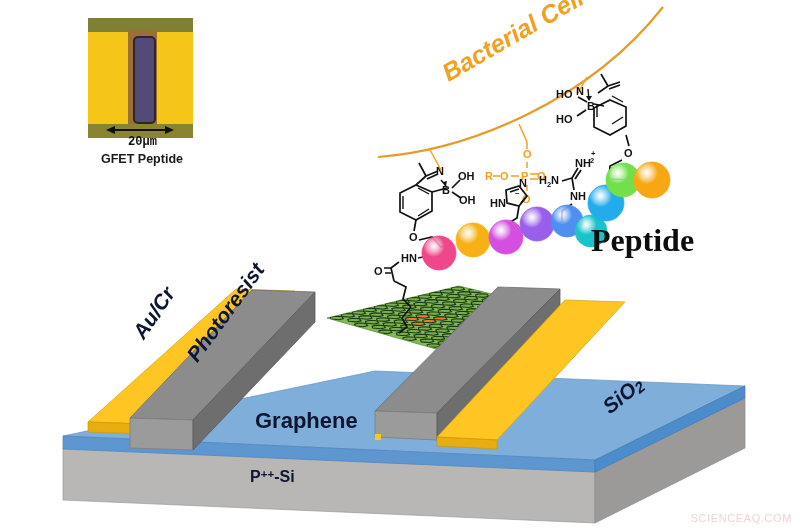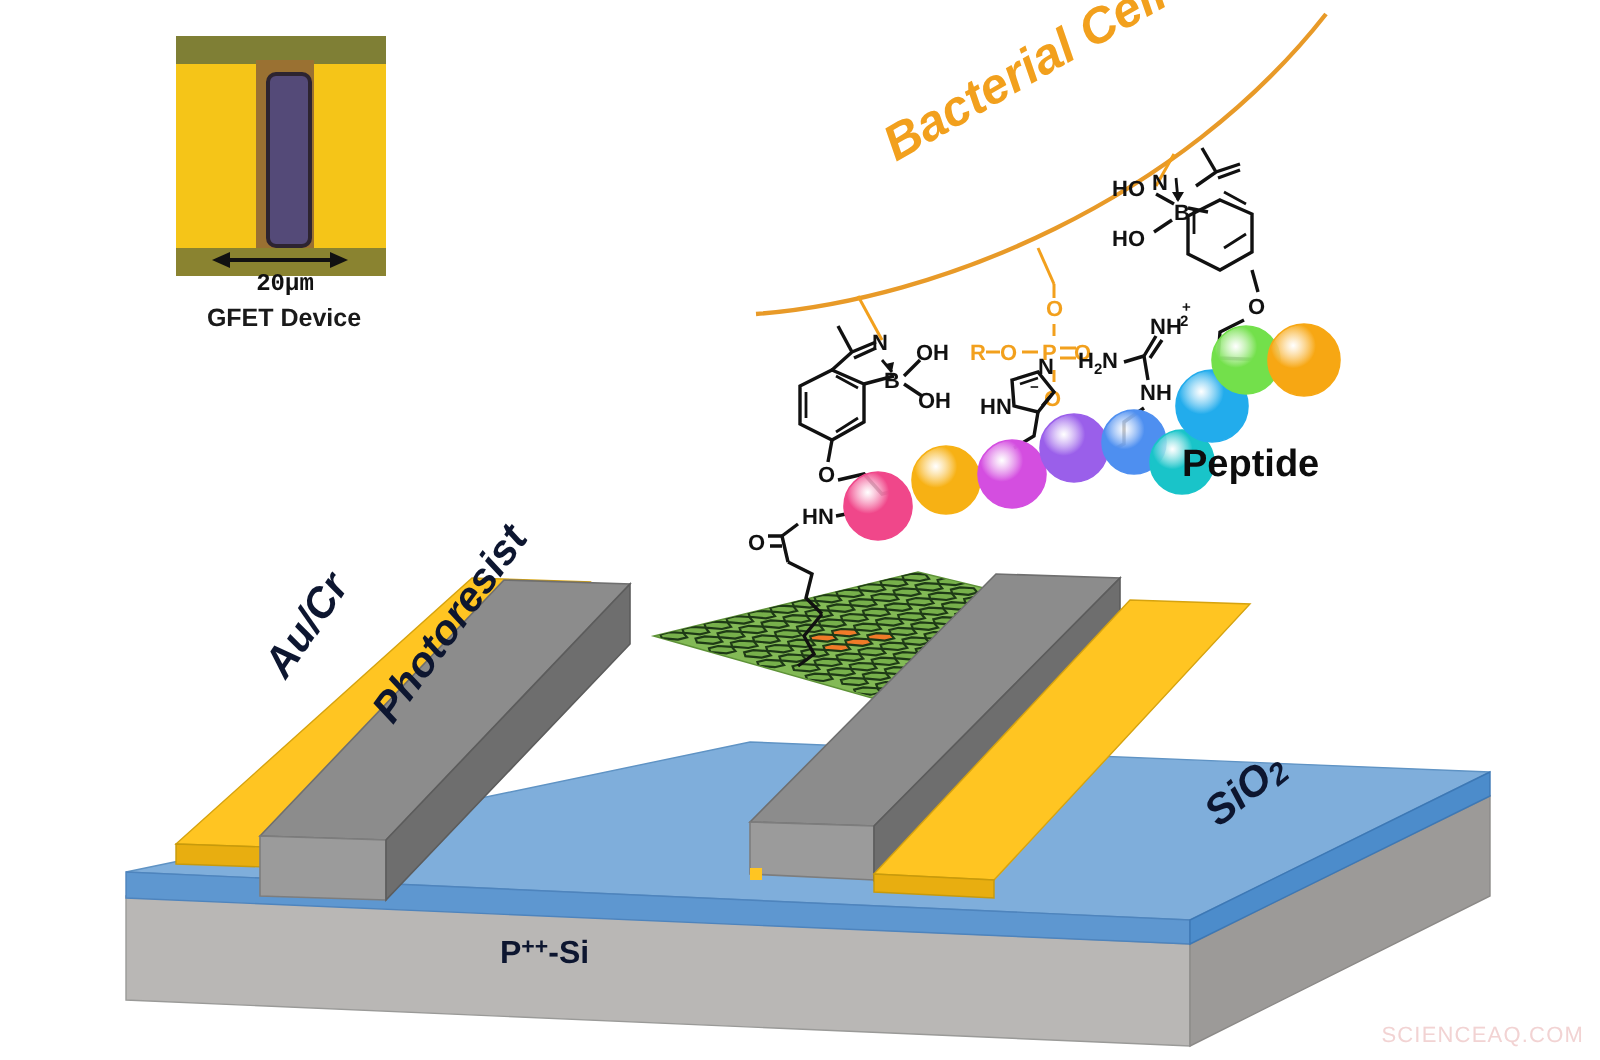--- a/index.html
+++ b/index.html
@@ -106,22 +106,22 @@
   #label-psi {
     left: 250px; top: 468px;
     font-size: 16px;
   }
   .sub { font-size: 0.72em; vertical-align: -0.18em; }
   .sup { font-size: 0.72em; vertical-align: 0.38em; }
 
   #label-peptide {
     position: absolute;
     left: 591px; top: 222px;
-    font-size: 19px; font-weight: bold; color: #0d0d0d;
-    font-family: Liberation Sans, sans-serif;
+    font-size: 32px; font-weight: bold; color: #0d0d0d;
+    font-family: Liberation Serif, serif;
   }
   #label-bacterial {
     position: absolute;
     left: 437px; top: 62px;
     font-size: 25px; font-weight: bold;
     color: #f2a01d;
     font-family: "Liberation Sans", sans-serif;
     transform: rotate(-30deg);
     transform-origin: left top;
     font-style: italic;
@@ -531,24 +531,25 @@
   <svg class="layer" id="inset-layer" viewBox="0 0 800 530">
 
     <g>
       <line x1="112" y1="130" x2="168" y2="130" stroke="#111" stroke-width="2"></line>
       <polygon points="106,130 115,126 115,134" fill="#111"></polygon>
       <polygon points="174,130 165,126 165,134" fill="#111"></polygon>
     </g>
   </svg>
 
   <div id="scalebar-label">20µm</div>
-  <div id="gfet-caption">GFET Device</div>
+  <div id="gfet-caption">GFET Peptide</div>
 
   <div class="dev-label" id="label-aucr">Au/Cr</div>
   <div class="dev-label" id="label-photoresist">Photoresist</div>
+  <div class="dev-label" id="label-graphene">Graphene</div>
 
   <div class="dev-label" id="label-sio2"><span>SiO</span><span class="sub">2</span></div>
 
   <div class="dev-label" id="label-psi"><span>P</span><span class="sup">++</span><span>-Si</span></div>
 
   <div id="label-peptide">Peptide</div>
   <div id="label-bacterial">Bacterial Cell</div>
 
   <div id="watermark">SCIENCEAQ.COM</div>
 

